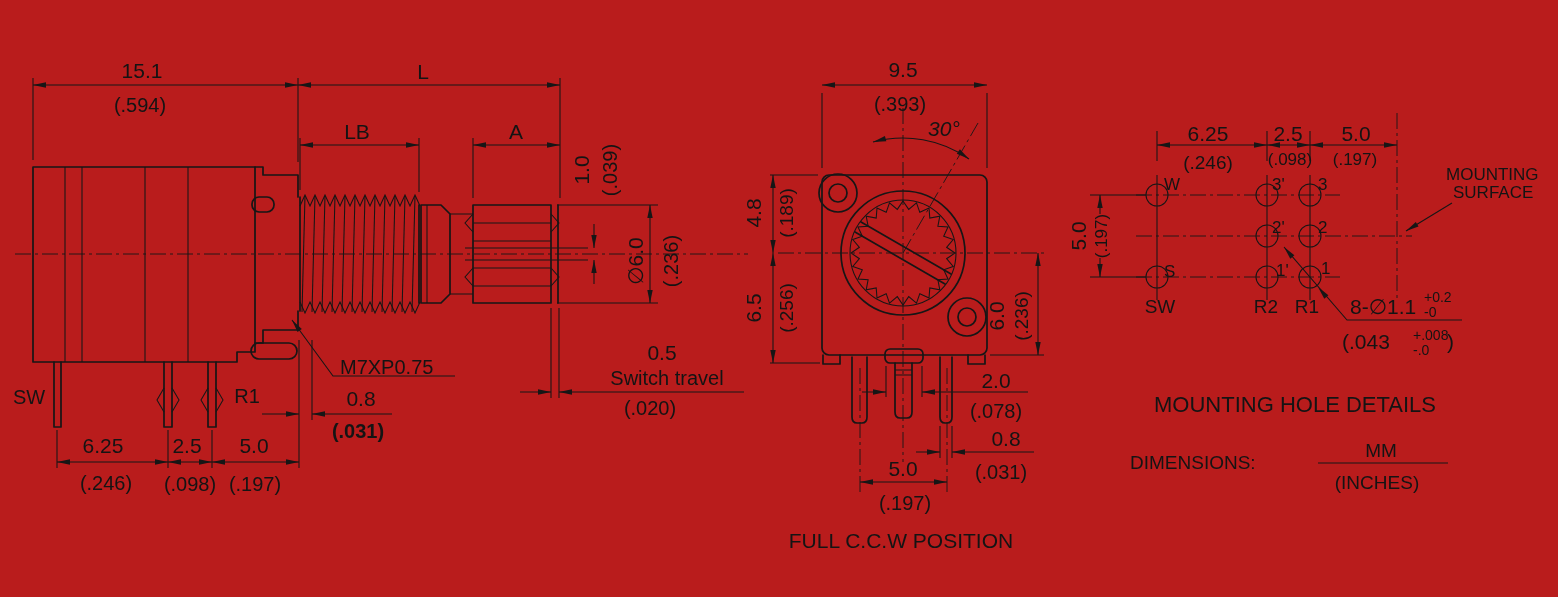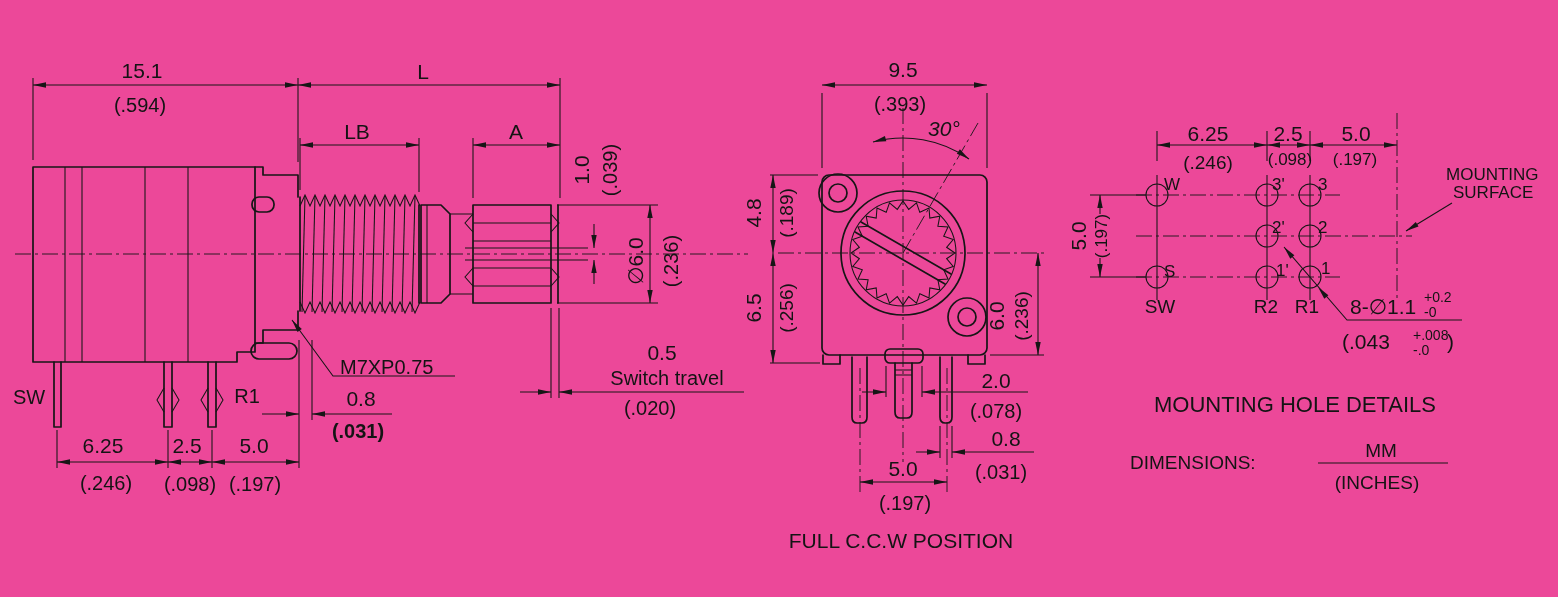--- a/index.html
+++ b/index.html
@@ -1,16 +1,16 @@
 <!DOCTYPE html>
 <html><head>
 <meta charset="utf-8">
 <style>
   html,body{margin:0;padding:0;background:#fff;}
-  #stage{width:1558px;height:597px;background:#ec4899;position:relative;}
+  #stage{width:1558px;height:597px;background:#b91c1c;position:relative;}
   svg{display:block;}
   .o{fill:none;stroke:#161616;stroke-width:1.7;stroke-linejoin:round;stroke-linecap:round;}
   .t{fill:none;stroke:#161616;stroke-width:1.05;}
   .c{fill:none;stroke:#161616;stroke-width:0.9;stroke-dasharray:16 4 3 4;}
   text{fill:#141414;font-family:"Liberation Sans","DejaVu Sans",sans-serif;}
   .f22{font-size:22px;} .f21{font-size:21px;} .f20{font-size:20px;} .f19{font-size:19px;}
   .f17{font-size:17px;} .f14{font-size:14px;}
   .mid{text-anchor:middle;} .it{font-style:italic;} .b{font-weight:bold;}
 </style>
 </head>

